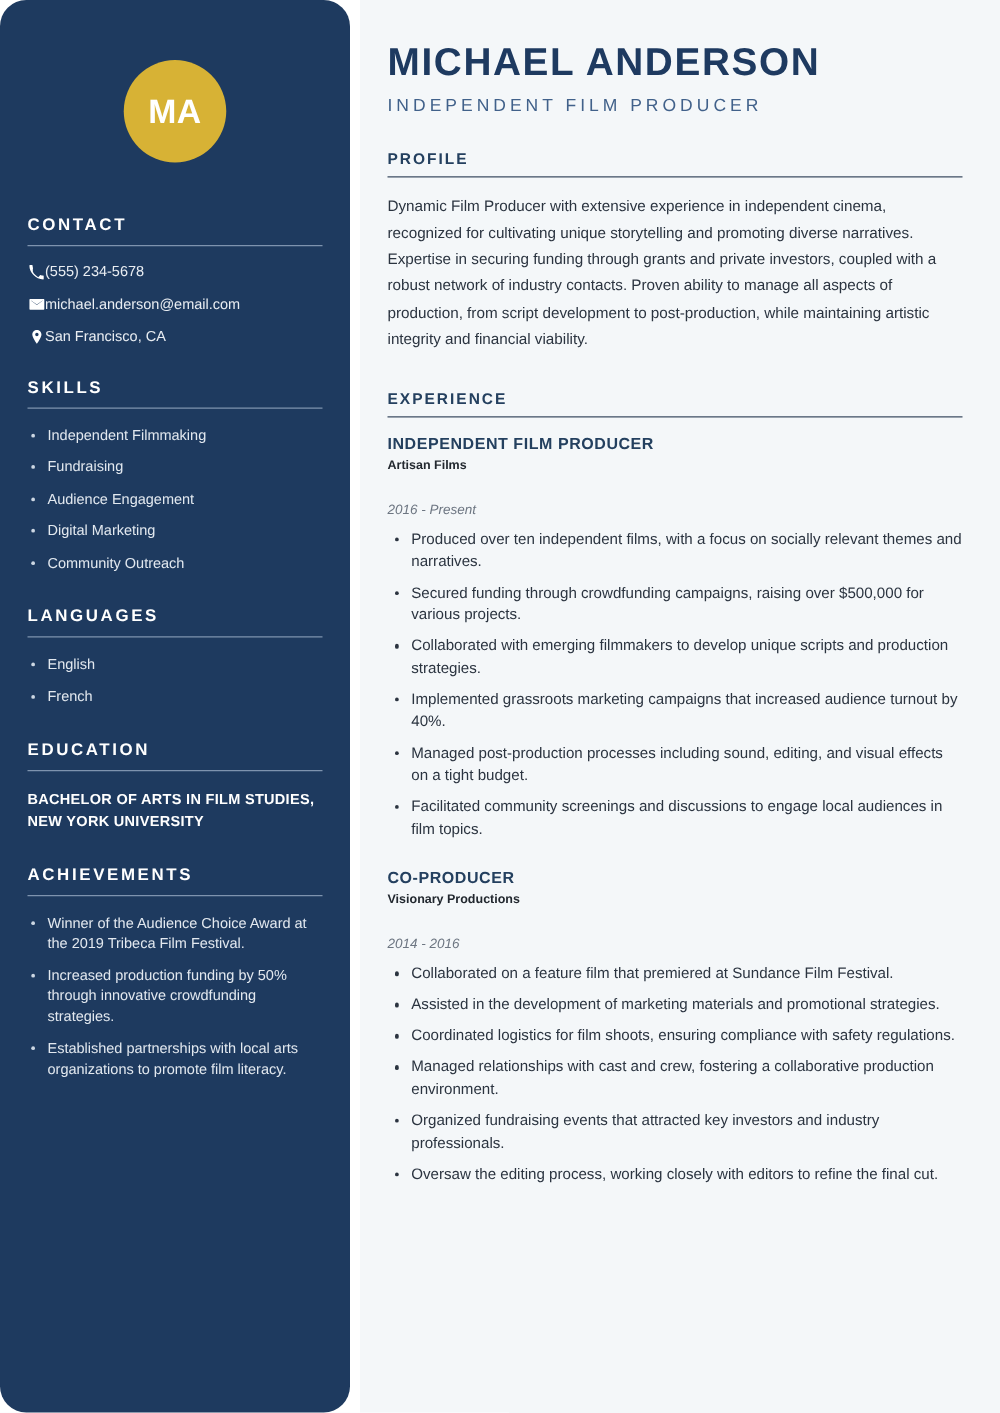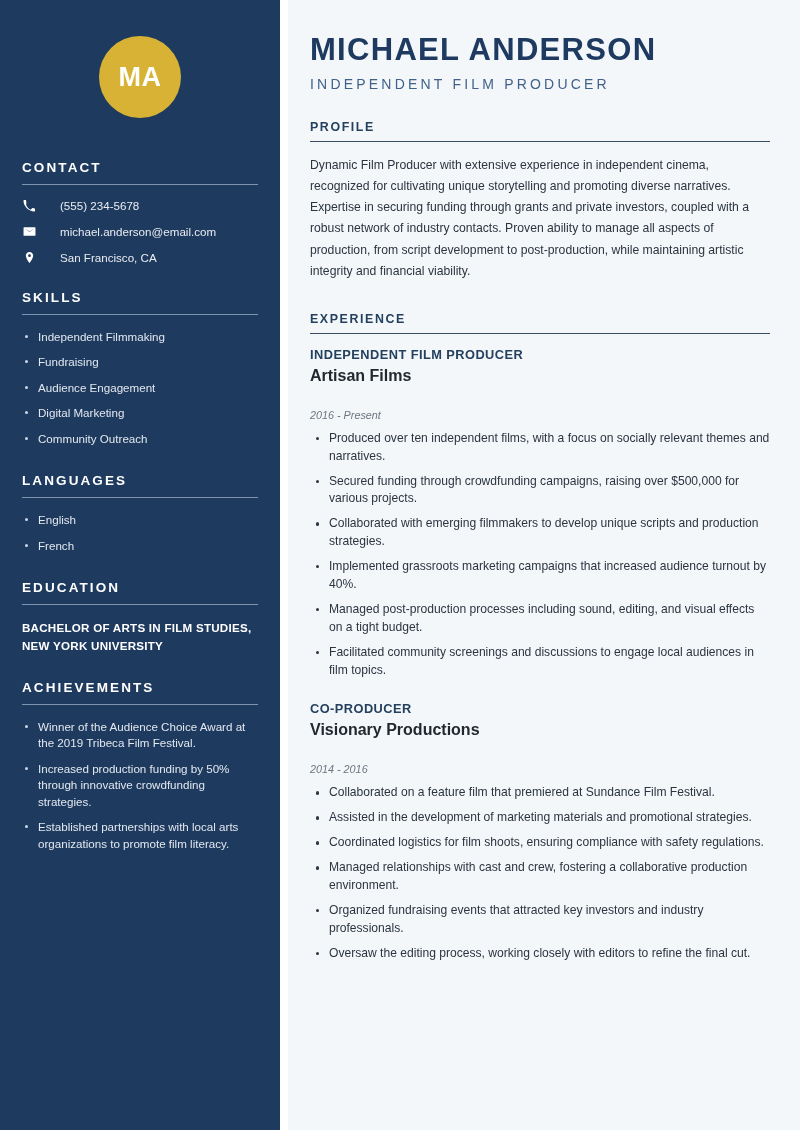--- a/index.html
+++ b/index.html
@@ -23,22 +23,23 @@
     background: #ffffff;
     display: flex;
   }
 
   
   .sidebar {
     width: 280px;
     min-width: 280px;
     height: 1130px;
     background: #1e3a5f;
-    padding: 0 22px;
-    color: #ffffff;
+    padding: 12px 22px;
+    color: #ffffff;
+    border-radius: 21px;
   }
 
   .avatar-wrap {
     display: flex;
     justify-content: center;
     padding-top: 36px;
     padding-bottom: 42px;
   }
 
   .avatar {
@@ -70,21 +71,21 @@
   .side-rule {
     height: 1px;
     background: #7e93ae;
     margin-bottom: 14px;
   }
 
   
   .contact-row {
     display: flex;
     align-items: center;
-    gap: 24px;
+    gap: 0;
     margin-bottom: 13px;
     font-size: 11.6px;
     color: #e9edf2;
   }
   .contact-row .ic {
     width: 14px;
     min-width: 14px;
     display: flex;
     align-items: center;
     justify-content: center;
@@ -180,21 +181,21 @@
 
   .job-title {
     font-size: 12.8px;
     font-weight: bold;
     letter-spacing: 0.45px;
     color: #24405f;
     margin-bottom: 5px;
   }
 
   .job-company {
-    font-size: 16px;
+    font-size: 10px;
     font-weight: bold;
     color: #22282f;
     margin-bottom: 4px;
   }
 
   .job-dates {
     font-size: 10.8px;
     font-style: italic;
     color: #6d7682;
     margin-bottom: 9px;

